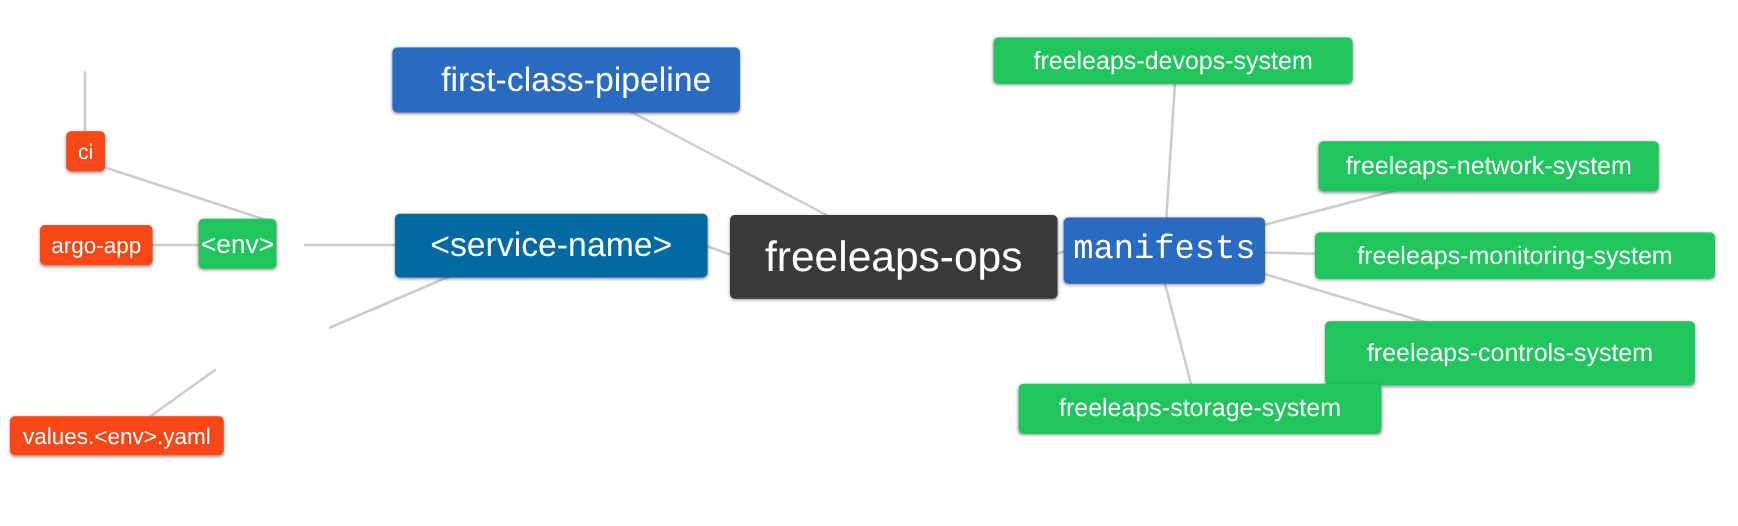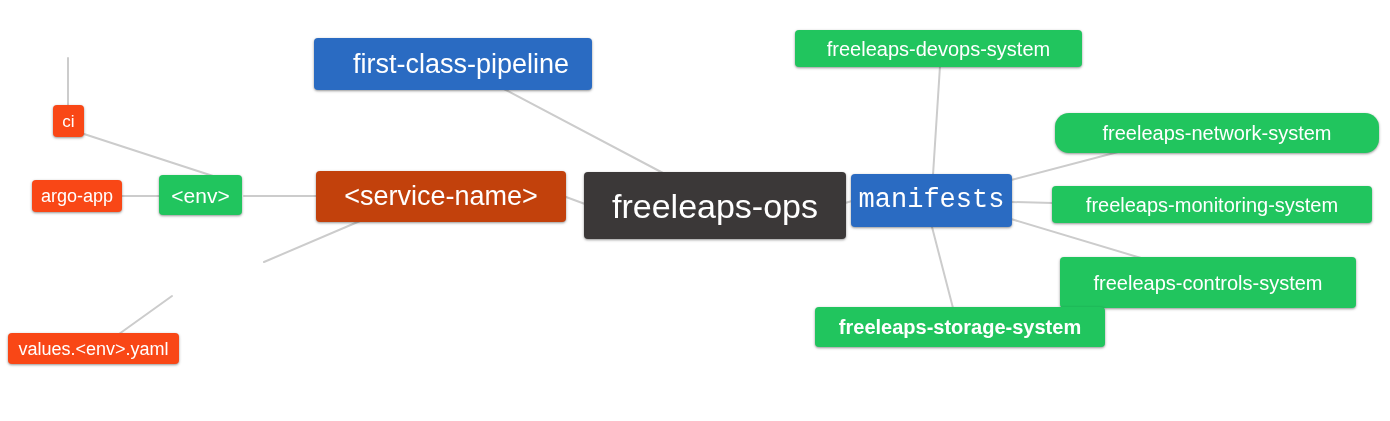--- a/index.html
+++ b/index.html
@@ -70,47 +70,47 @@
       <line x1="1011" y1="219" x2="1141" y2="258" stroke="#CCCCCC" stroke-width="2" stroke-linecap="round"></line>
       <line x1="932" y1="227" x2="953" y2="308" stroke="#CCCCCC" stroke-width="2" stroke-linecap="round"></line>
     </svg>
   <div id="node-layer">
       <div class="mm-node" style="left: 53px; top: 105px; width: 31px; height: 32px; background: rgb(249, 71, 22); font-size: 17px; color: rgb(255, 255, 255);">
         <span class="mm-label">ci</span>
       </div>
       <div class="mm-node" style="left: 32px; top: 180px; width: 90px; height: 32px; background: rgb(249, 71, 22); font-size: 18px; color: rgb(255, 255, 255);">
         <span class="mm-label">argo-app</span>
       </div>
-      <div class="mm-node" style="left: 159px; top: 175px; width: 83px; height: 40px; background: rgb(33, 197, 94); font-size: 21px; color: rgb(255, 255, 255);">
+      <div class="mm-node" style="left: 159px; top: 175px; width: 62px; height: 40px; background: rgb(33, 197, 94); font-size: 21px; color: rgb(255, 255, 255);">
         <span class="mm-label">&lt;env&gt;</span>
       </div>
       <div class="mm-node" style="left: 8px; top: 333px; width: 171px; height: 31px; background: rgb(249, 71, 22); font-size: 18px; color: rgb(255, 255, 255);">
         <span class="mm-label">values.&lt;env&gt;.yaml</span>
       </div>
       <div class="mm-node" style="left: 314px; top: 38px; width: 278px; height: 52px; background: rgb(42, 107, 194); font-size: 27px; color: rgb(255, 255, 255); padding-left: 16px;">
         <span class="mm-label">first-class-pipeline</span>
       </div>
-      <div class="mm-node" style="left: 316px; top: 171px; width: 250px; height: 51px; background: #c2410c; font-size: 27px; color: rgb(255, 255, 255);">
+      <div class="mm-node" style="left: 316px; top: 171px; width: 250px; height: 51px; background: #0369a1; font-size: 27px; color: rgb(255, 255, 255);">
         <span class="mm-label">&lt;service-name&gt;</span>
       </div>
       <div class="mm-node" style="left: 584px; top: 172px; width: 262px; height: 67px; background: rgb(59, 56, 56); font-size: 34px; color: rgb(255, 255, 255);">
         <span class="mm-label">freeleaps-ops</span>
       </div>
       <div class="mm-node" style="left: 851px; top: 174px; width: 161px; height: 53px; background: rgb(42, 107, 194); font-size: 27px; color: rgb(255, 255, 255); font-family: Liberation Mono, monospace;">
         <span class="mm-label">manifests</span>
       </div>
       <div class="mm-node" style="left: 795px; top: 30px; width: 287px; height: 37px; background: rgb(33, 197, 94); font-size: 20px; color: rgb(255, 255, 255);">
         <span class="mm-label">freeleaps-devops-system</span>
       </div>
-      <div class="mm-node" style="left: 1055px; top: 113px; width: 324px; height: 40px; background: rgb(33, 197, 94); font-size: 20px; color: rgb(255, 255, 255); border-radius: 14px;">
+      <div class="mm-node" style="left: 1055px; top: 113px; width: 272px; height: 40px; background: rgb(33, 197, 94); font-size: 20px; color: rgb(255, 255, 255);">
         <span class="mm-label">freeleaps-network-system</span>
       </div>
       <div class="mm-node" style="left: 1052px; top: 186px; width: 320px; height: 37px; background: rgb(33, 197, 94); font-size: 20px; color: rgb(255, 255, 255);">
         <span class="mm-label">freeleaps-monitoring-system</span>
       </div>
       <div class="mm-node" style="left: 1060px; top: 257px; width: 296px; height: 51px; background: rgb(33, 197, 94); font-size: 20px; color: rgb(255, 255, 255);">
         <span class="mm-label">freeleaps-controls-system</span>
       </div>
-      <div class="mm-node" style="left: 815px; top: 307px; width: 290px; height: 40px; background: rgb(33, 197, 94); font-size: 20px; color: rgb(255, 255, 255); font-weight: bold;">
+      <div class="mm-node" style="left: 815px; top: 307px; width: 290px; height: 40px; background: rgb(33, 197, 94); font-size: 20px; color: rgb(255, 255, 255);">
         <span class="mm-label">freeleaps-storage-system</span>
       </div>
     </div>
 </div>
 
 </body></html>

